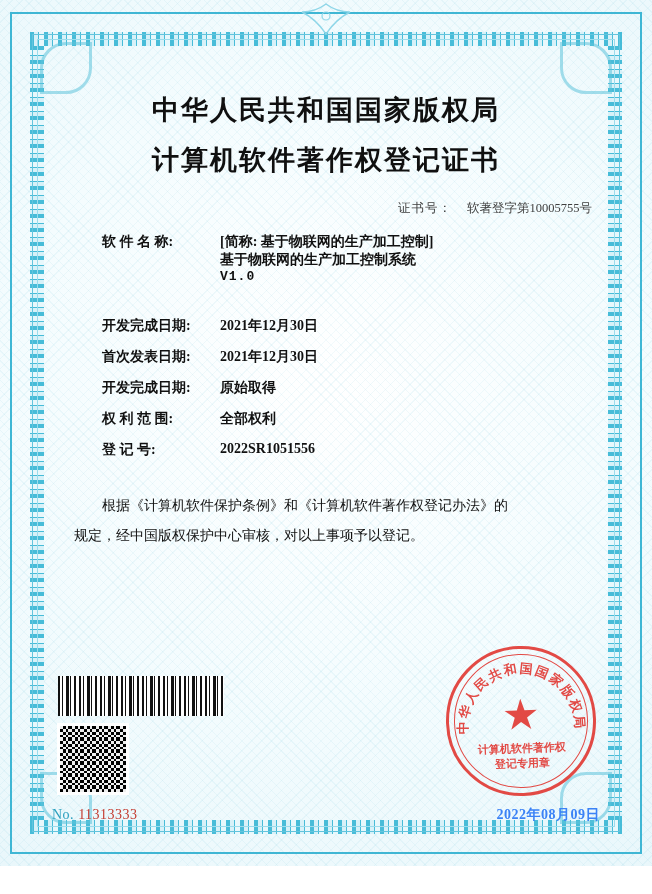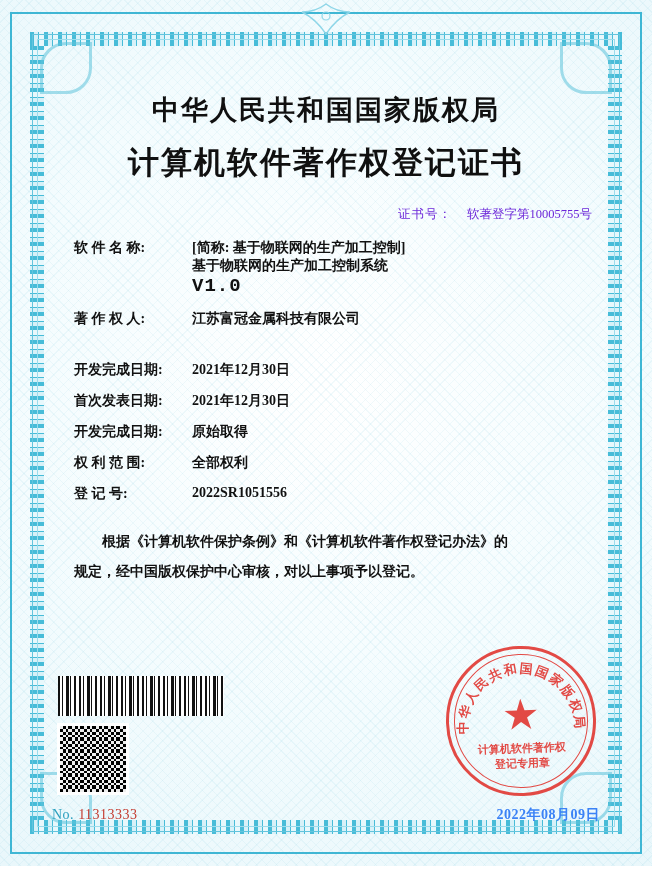--- a/index.html
+++ b/index.html
@@ -113,77 +113,77 @@
     font-family: "Liberation Serif", serif;
     font-size: 27px;
     font-weight: bold;
     letter-spacing: 2px;
     color: #101010;
     margin-top: 36px;
   }
   .title-sub {
     text-align: center;
     font-family: "Liberation Serif", serif;
-    font-size: 31px;
+    font-size: 27px;
     font-weight: bold;
     letter-spacing: 2px;
     color: #101010;
     margin-top: 14px;
   }
 
   .certno-row {
     margin-top: 22px;
     text-align: right;
     font-size: 12.5px;
-    color: #6d28d9;
+    color: #404040;
     padding-right: 12px;
   }
   .certno-label { letter-spacing: 1px; }
   .certno-value { margin-left: 12px; }
 
   .fields {
     margin-top: 16px;
     padding-left: 26px;
     padding-right: 6px;
   }
   .field-row {
     display: flex;
     align-items: flex-start;
     margin-bottom: 13px;
     font-size: 14px;
     color: #111;
+    margin-left: 28px;
   }
   .field-label {
     width: 118px;
     flex: 0 0 118px;
     letter-spacing: 0px;
     font-weight: bold;
     white-space: nowrap;
   }
   .field-value {
     flex: 1;
     font-weight: bold;
   }
   .field-value .line { display: block; }
   .field-value .line.mono {
     font-family: "Liberation Mono", monospace;
-    font-size: 19px;
+    font-size: 13px;
     letter-spacing: 1px;
   }
 
   .gap-lg { height: 20px; }
 
   .paragraph {
-    margin-top: 24px;
+    margin-top: 32px;
     padding: 0 14px 0 26px;
     font-size: 14px;
     line-height: 30px;
     color: #111;
     text-align: justify;
-    font-weight: bold;
   }
   .paragraph .indent { text-indent: 28px; display: block; }
 
   
   .codes {
     position: absolute;
     left: 58px;
     bottom: 72px;
   }
   .barcode {
@@ -314,24 +314,20 @@
 
       <div class="field-row">
         <div class="field-label">软 件 名 称:</div>
         <div class="field-value">
           <span class="line">[简称: 基于物联网的生产加工控制]</span>
           <span class="line">基于物联网的生产加工控制系统</span>
           <span class="line mono">V1.0</span>
         </div>
       </div>
 
-      <div class="field-row">
-        <div class="field-label">著 作 权 人:</div>
-        <div class="field-value">江苏富冠金属科技有限公司</div>
-      </div>
 
       <div class="gap-lg"></div>
 
       <div class="field-row">
         <div class="field-label">开发完成日期:</div>
         <div class="field-value">2021年12月30日</div>
       </div>
 
       <div class="field-row">
         <div class="field-label">首次发表日期:</div>

